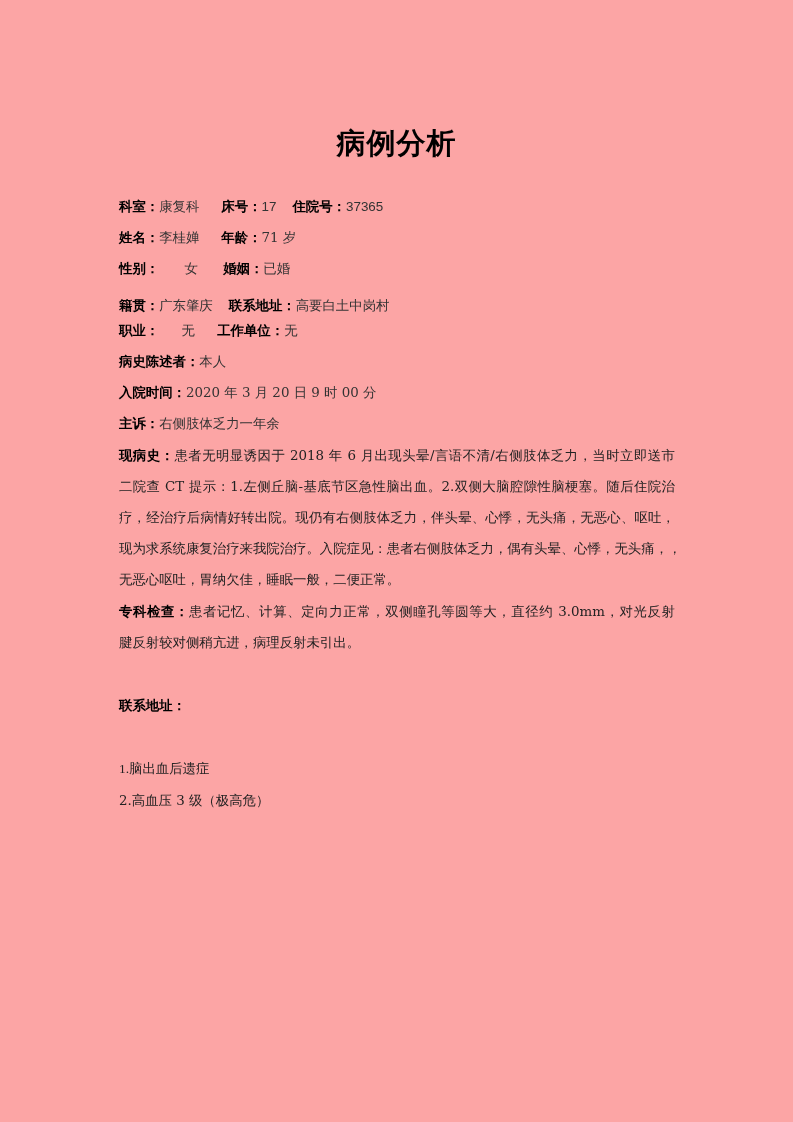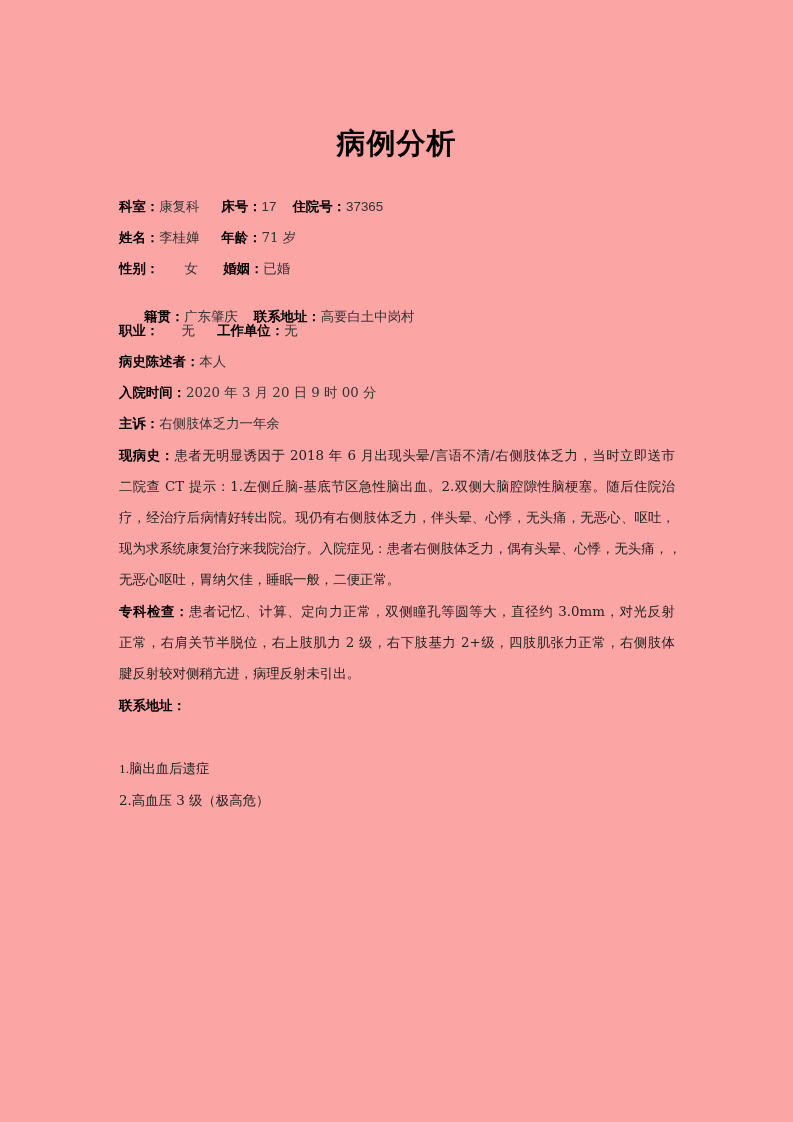--- a/index.html
+++ b/index.html
@@ -90,21 +90,21 @@
   </div>
 
   <div class="line" style="top:229px;">
     <span class="lbl">姓名：</span><span class="val">李桂婵</span><span class="gap1"></span><span class="lbl">年龄：</span><span class="val">71 岁</span>
   </div>
 
   <div class="line" style="top:260px;">
     <span class="lbl">性别：</span><span class="val" style="display:inline-block;width:64px;">女</span><span class="lbl">婚姻：</span><span class="val">已婚</span>
   </div>
 
-  <div class="line" style="top:308px;margin-left:25px;">
+  <div class="line" style="top:297px;">
     <span class="lbl">籍贯：</span><span class="val">广东肇庆</span><span class="gap2"></span><span class="lbl">联系地址：</span><span class="val">高要白土中岗村</span>
   </div>
 
   <div class="line" style="top:322px;">
     <span class="lbl">职业：</span><span class="val" style="display:inline-block;width:58px;">无</span><span class="lbl">工作单位：</span><span class="val">无</span>
   </div>
 
   <div class="line" style="top:353px;">
     <span class="lbl">病史陈述者：</span><span class="val">本人</span>
   </div>
@@ -120,21 +120,20 @@
   <div class="para" style="top:440px;">
     <span class="pline"><span class="lbl">现病史：</span><span>患者无明显诱因于 2018 年 6 月出现头晕/言语不清/右侧肢体乏力，当时立即送市</span></span>
     <span class="pline">二院查 CT 提示：1.左侧丘脑-基底节区急性脑出血。2.双侧大脑腔隙性脑梗塞。随后住院治</span>
     <span class="pline">疗，经治疗后病情好转出院。现仍有右侧肢体乏力，伴头晕、心悸，无头痛，无恶心、呕吐，</span>
     <span class="pline">现为求系统康复治疗来我院治疗。入院症见：患者右侧肢体乏力，偶有头晕、心悸，无头痛，，</span>
     <span class="pline last">无恶心呕吐，胃纳欠佳，睡眠一般，二便正常。</span>
   </div>
 
   <div class="para" style="top:596px;">
     <span class="pline"><span class="lbl">专科检查：</span><span>患者记忆、计算、定向力正常，双侧瞳孔等圆等大，直径约 3.0mm，对光反射</span></span>
-    <span class="pline">正常，右肩关节半脱位，右上肢肌力 2 级，右下肢基力 2+级，四肢肌张力正常，右侧肢体</span>
     <span class="pline last">腱反射较对侧稍亢进，病理反射未引出。</span>
   </div>
 
   <div class="line" style="top:697px;">
     <span class="lbl">联系地址：</span>
   </div>
 
   <div class="line" style="top:760px;font-family:Liberation Serif, serif;">1.脑出血后遗症</div>
   <div class="line" style="top:759px;margin-top:33px;">2.高血压 3 级（极高危）</div>
 

